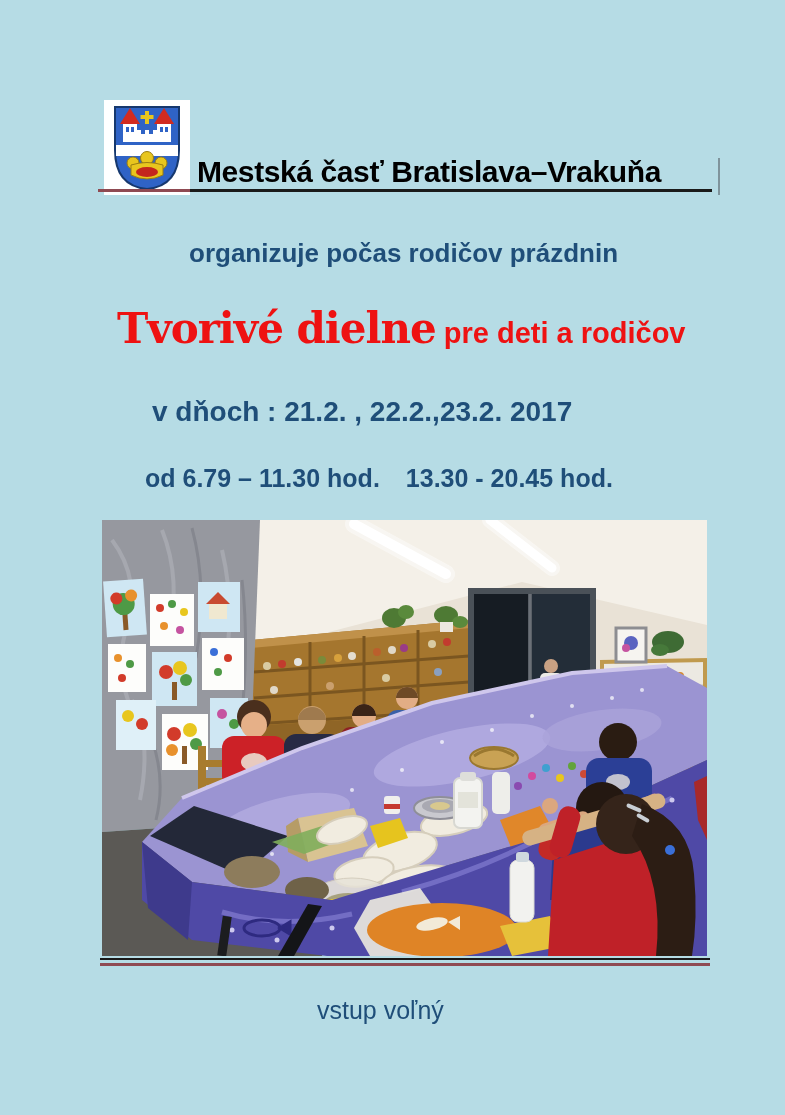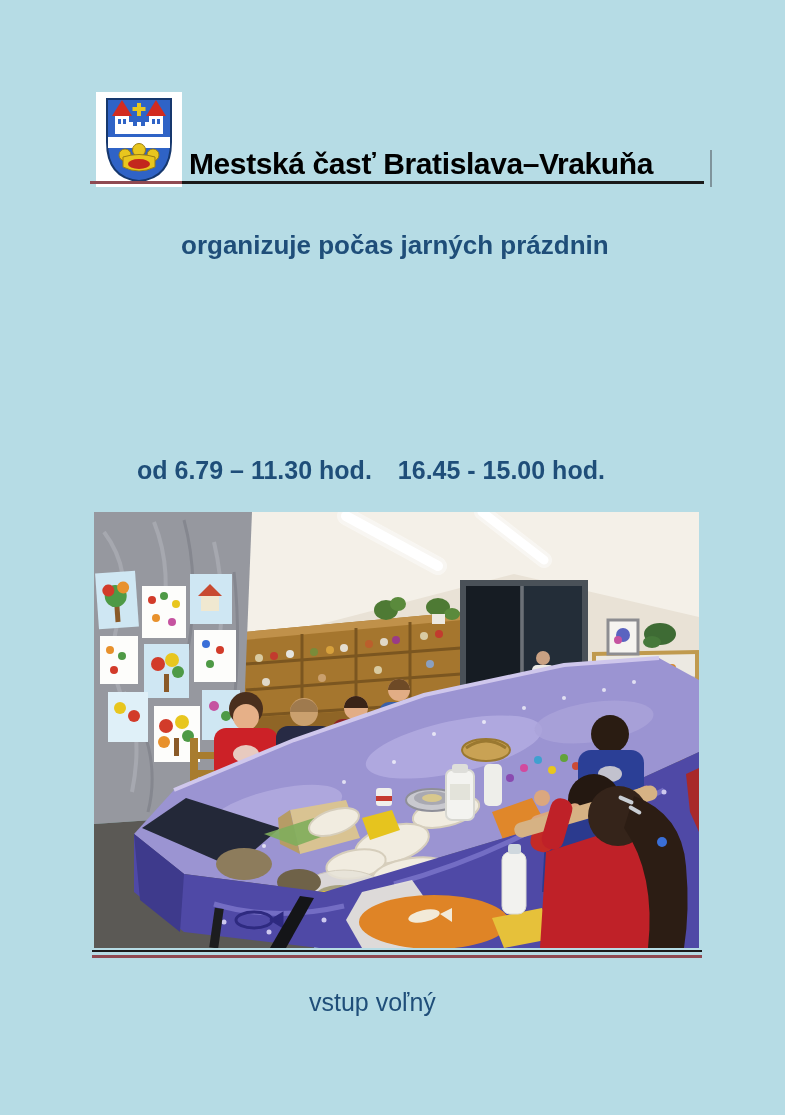--- a/index.html
+++ b/index.html
@@ -1,18 +1,18 @@
 <!DOCTYPE html>
 <html style="--page-bg: #b6dce5; --heading-text: #000000; --body-text: #1f4e79; --event-red: #ee1212; --rule-maroon: #8f4a52; --rule-dark: #1a1a1a; --shield-blue: #2f63c6; --shield-gold: #e8c61e; --shield-red: #d22b20;"><head>
 <meta charset="utf-8">
 <style>
   html,body{margin:0;padding:0;}
   body{font-family:"Liberation Sans",sans-serif;}
   .poster{position:relative;width:785px;height:1115px;background:var(--page-bg,#b6dce5);overflow:hidden;}
-  .abs{position:absolute;margin:4px;}
+  .abs{position:absolute;margin:12px;}
   .logo{left:92px;top:88px;width:86px;height:95px;background:#fff;}
   .logo svg{display:block;width:100%;height:100%;}
   .muni{left:185px;top:143px;font-size:30px;font-weight:bold;color:var(--heading-text,#000);
         letter-spacing:-0.4px;white-space:nowrap;}
   .rule{height:3px;}
   .rule-maroon-seg{left:86px;top:177px;width:92px;background:var(--rule-maroon,#8f4a52);}
   .rule-dark-seg{left:178px;top:177px;width:522px;background:var(--rule-dark,#1a1a1a);}
   .vtick{left:706px;top:146px;width:2px;height:37px;background:#7f949c;}
   .intro{left:177px;top:226px;font-size:26px;font-weight:bold;color:var(--body-text,#1f4e79);white-space:nowrap;}
   .event{left:105px;top:292px;white-space:nowrap;color:var(--event-red,#ee1212);}
@@ -57,25 +57,27 @@
       <path d="M27,65 Q43,60 59,65 L59,75 Q43,83 27,75 Z" fill="var(--shield-gold,#e8c61e)" stroke="#9a7d12"></path>
       <ellipse cx="43" cy="72" rx="11" ry="5" fill="#c3271d"></ellipse>
     </svg>
   </div>
 
   <h1 class="abs muni">Mestská časť Bratislava–Vrakuňa</h1>
   <div class="abs rule rule-maroon-seg"></div>
   <div class="abs rule rule-dark-seg"></div>
   <div class="abs vtick"></div>
 
-  <p class="abs intro">organizuje počas jarných prázdnin</p>
-
-
-
-  <p class="abs times"><span>od 6.79 – 11.30 hod.</span><span class="gap">16.45 - 15.00 hod.</span></p>
+  <p class="abs intro">organizuje počas rodičov prázdnin</p>
+
+  <p class="abs event"><span class="event-name">Tvorivé dielne</span><span class="event-aud">pre deti a rodičov</span></p>
+
+  <p class="abs dates">v dňoch : 21.2. , 22.2.,23.2. 2017</p>
+
+  <p class="abs times"><span>od 6.79 – 11.30 hod.</span><span class="gap">13.30 - 20.45 hod.</span></p>
 
   <div class="abs photo">
     <svg viewBox="0 0 605 436" preserveAspectRatio="none">
 
       <g>
         <rect x="0" y="0" width="605" height="245" fill="#e9e2d6"></rect>
         <polygon points="150,0 605,0 605,105 420,62 150,132" fill="#f4f0e8"></polygon>
       </g>
       <g stroke="#ffffff" stroke-linecap="round">
         <line x1="252" y1="4" x2="344" y2="54" stroke-width="18" opacity="0.45"></line>

